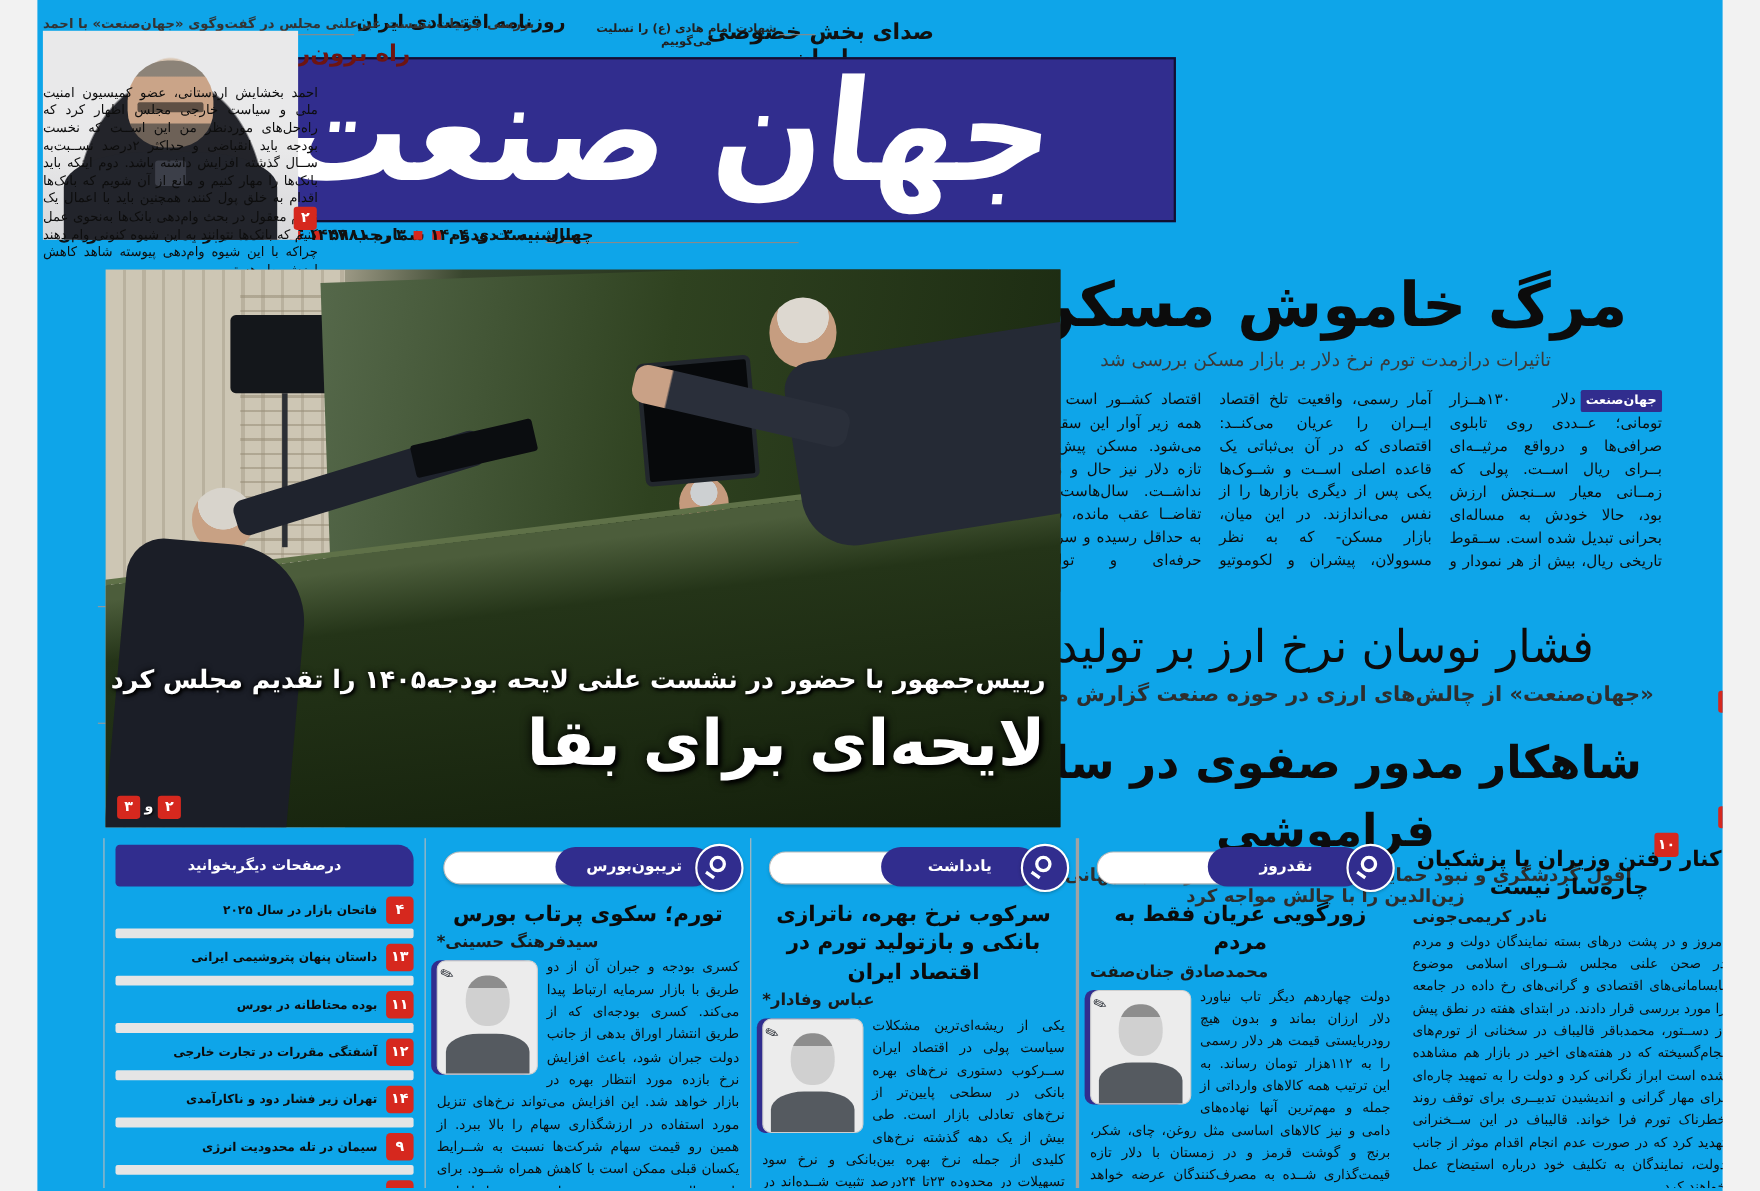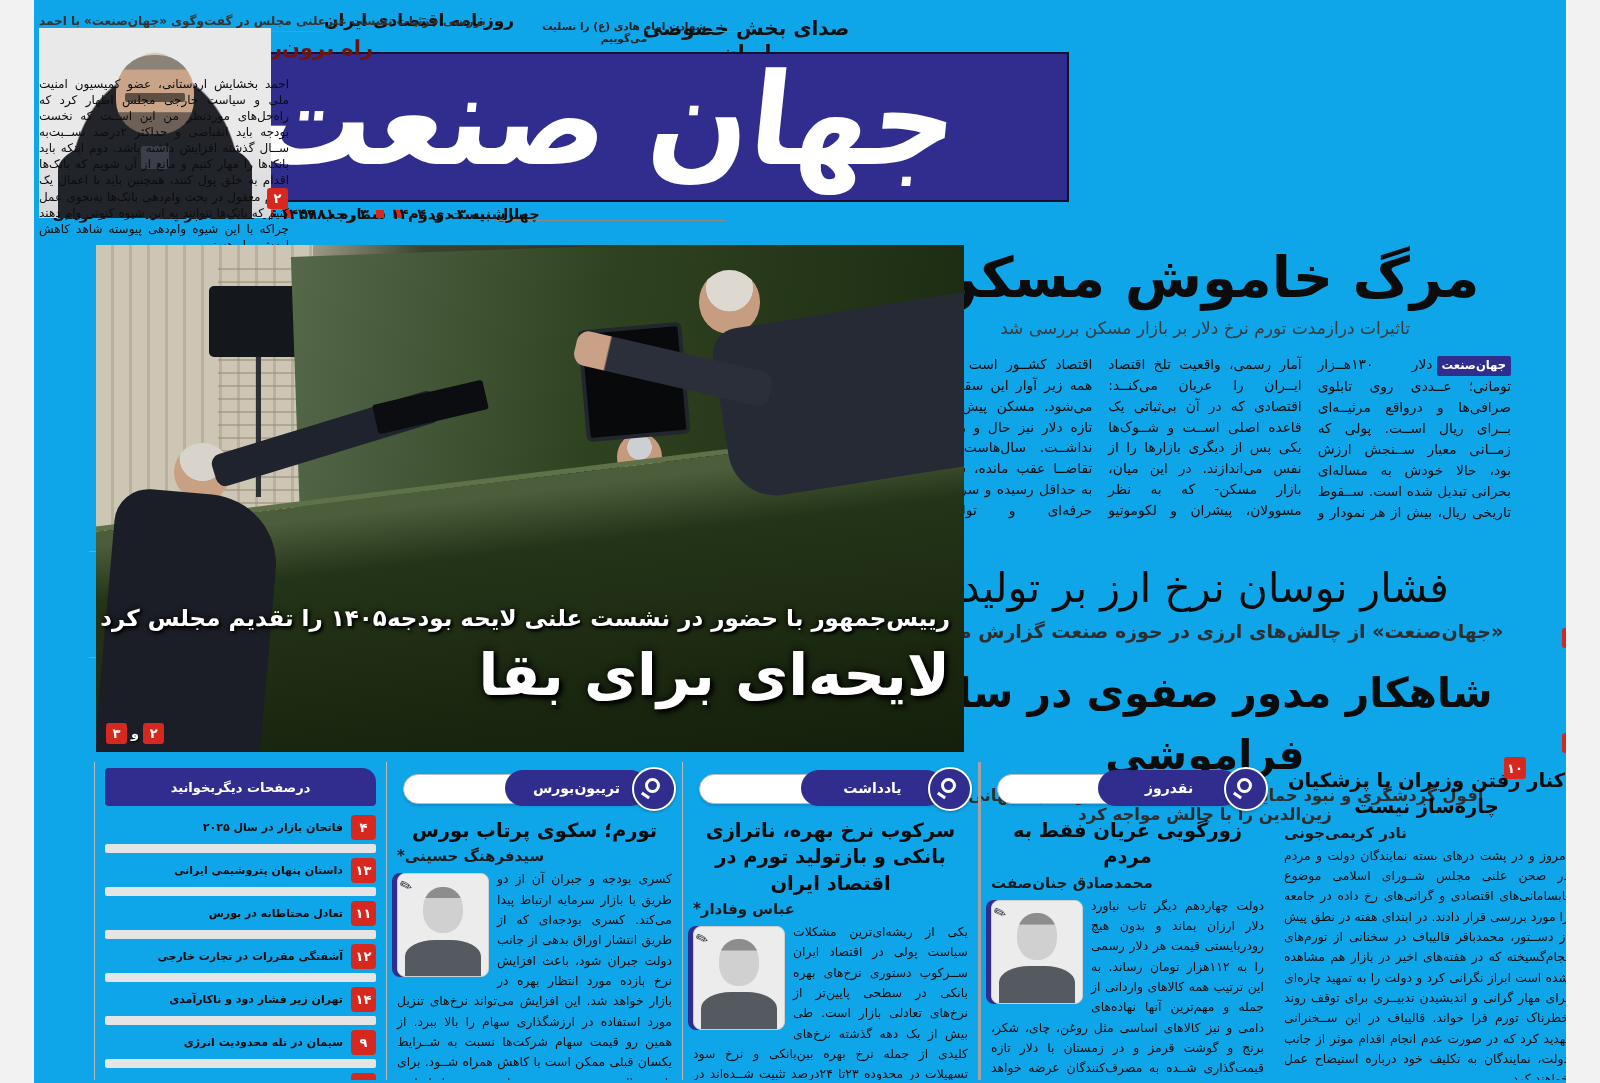--- a/index.html
+++ b/index.html
@@ -319,21 +319,21 @@
         <span class="rm-text">فاتحان بازار در سال ۲۰۲۵</span>
       </div>
       <div class="rm-sep"></div>
       <div class="rm-row">
         <span class="rm-badge">۱۳</span>
         <span class="rm-text">داستان پنهان پتروشیمی ایرانی</span>
       </div>
       <div class="rm-sep"></div>
       <div class="rm-row">
         <span class="rm-badge">۱۱</span>
-        <span class="rm-text">تعادل محتاطانه در بورس</span>
+        <span class="rm-text">بوده محتاطانه در بورس</span>
       </div>
       <div class="rm-sep"></div>
       <div class="rm-row">
         <span class="rm-badge">۱۲</span>
         <span class="rm-text">آشفتگی مقررات در تجارت خارجی</span>
       </div>
       <div class="rm-sep"></div>
       <div class="rm-row">
         <span class="rm-badge">۱۴</span>
         <span class="rm-text">تهران زیر فشار دود و ناکارآمدی</span>

